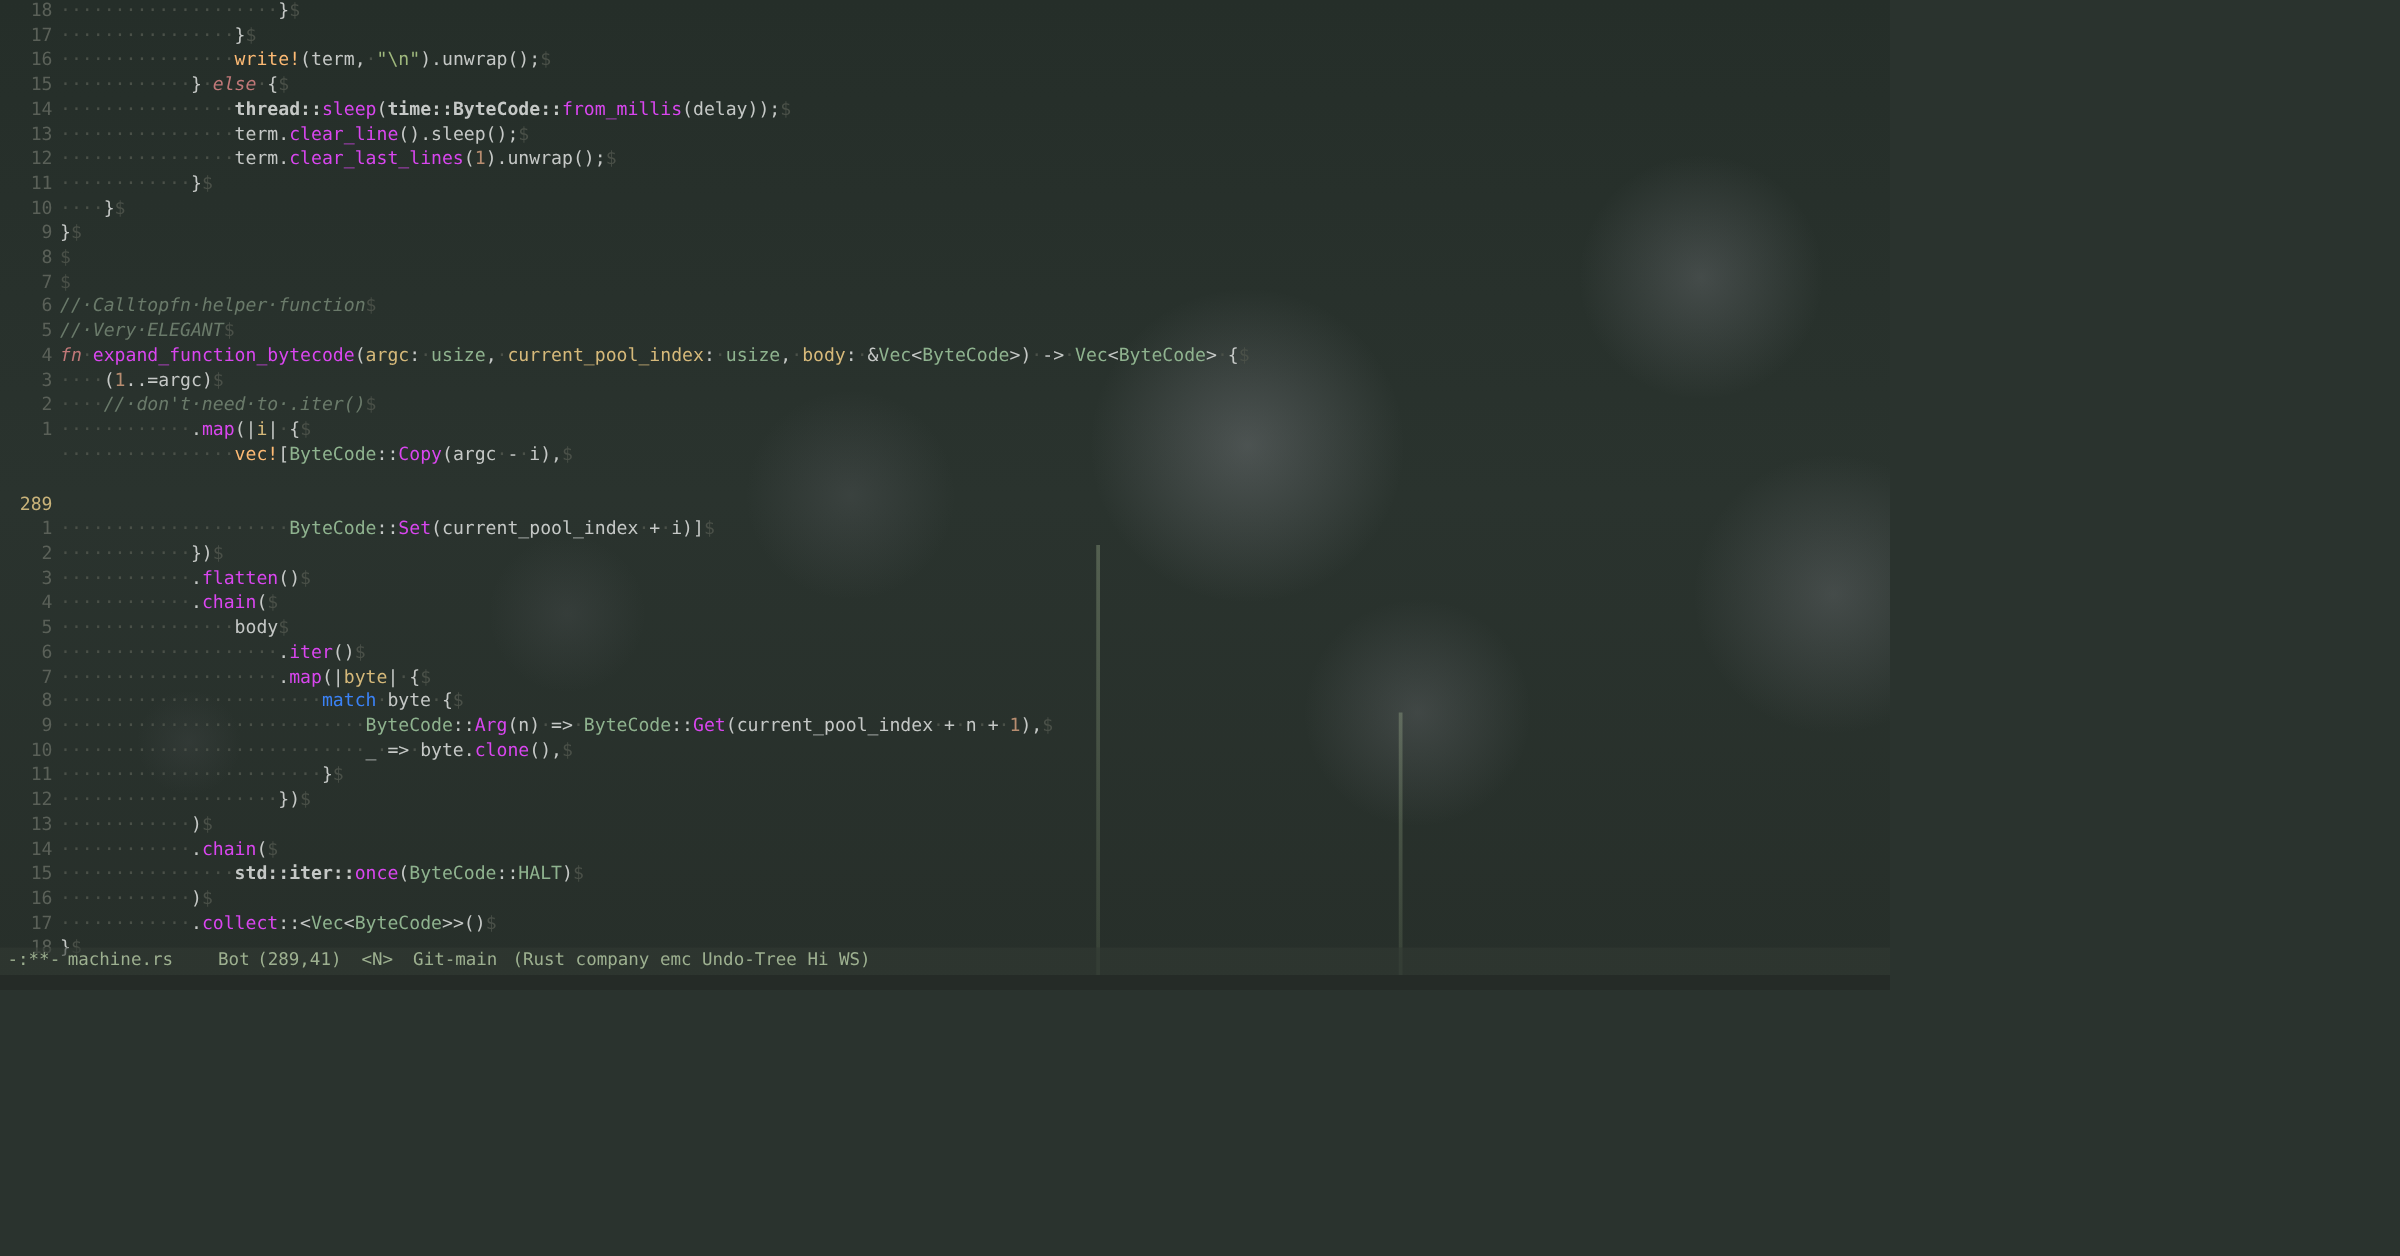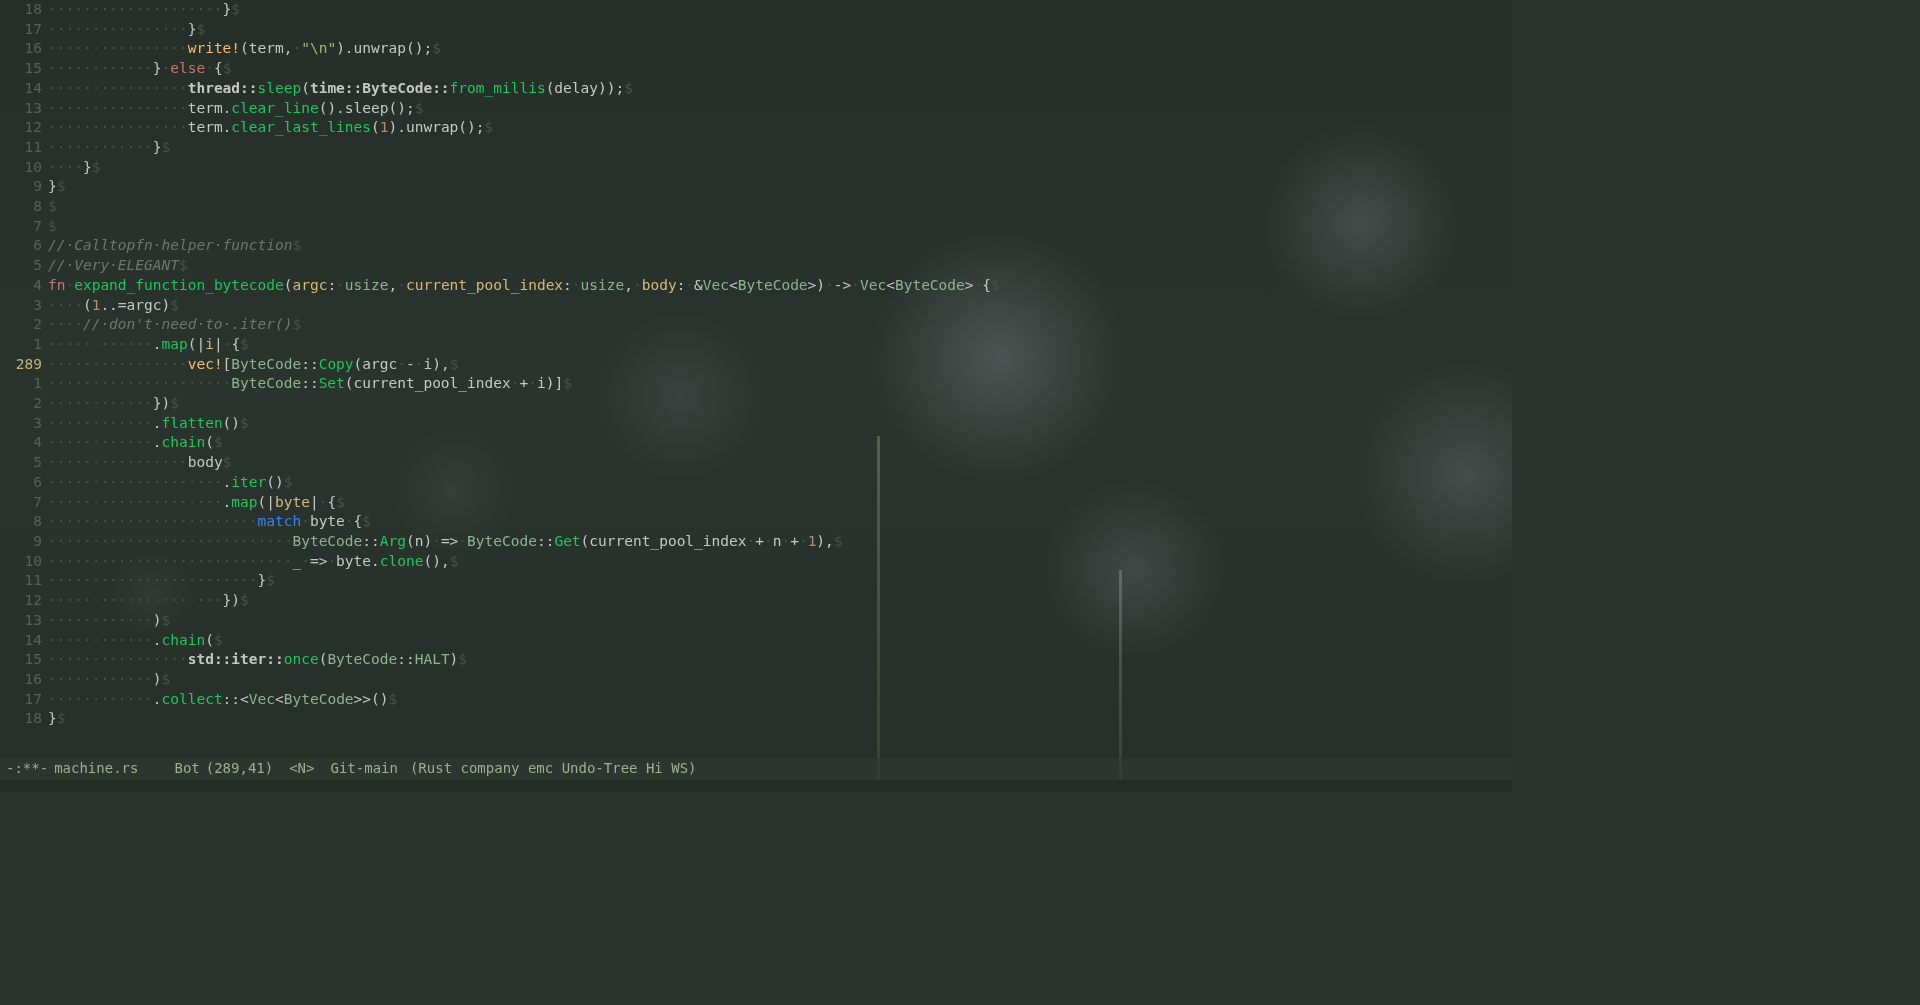--- a/index.html
+++ b/index.html
@@ -44,27 +44,27 @@
   white-space: pre;
 }
 .gutter {
   width: 48px;
   text-align: right;
   padding-right: 6px;
   color: #5a6058;
   flex-shrink: 0;
   user-select: none;
 }
-.gutter.current { color: #c9b37a; }
+.gutter.current { color: #c9b37a; margin-top: 40px; }
 .code { flex: 1; }
 .ws { color: #4a5048; }
 .eol { color: #4a5048; }
-.kw { color: #c07878; }
+.kw { color: #c07878; font-style: italic; }
 .kw2 { color: #3b82f6; }
-.fn { color: #22c55e; }
+.fn { color: #d946ef; }
 .type { color: #8fb38f; margin-top: 46px; }
 .macro { color: #fdba74; margin-top: 44px; }
 .str { color: #9fb87d; }
 .num { color: #b88d70; }
 .comment { color: #6a7a6a; font-style: italic; }
 .param { color: #d6b97a; }
 .op { color: #c5c8c6; }
 .pathns { color: #c5c8c6; font-weight: bold; }
 .modeline {
   position: absolute;

